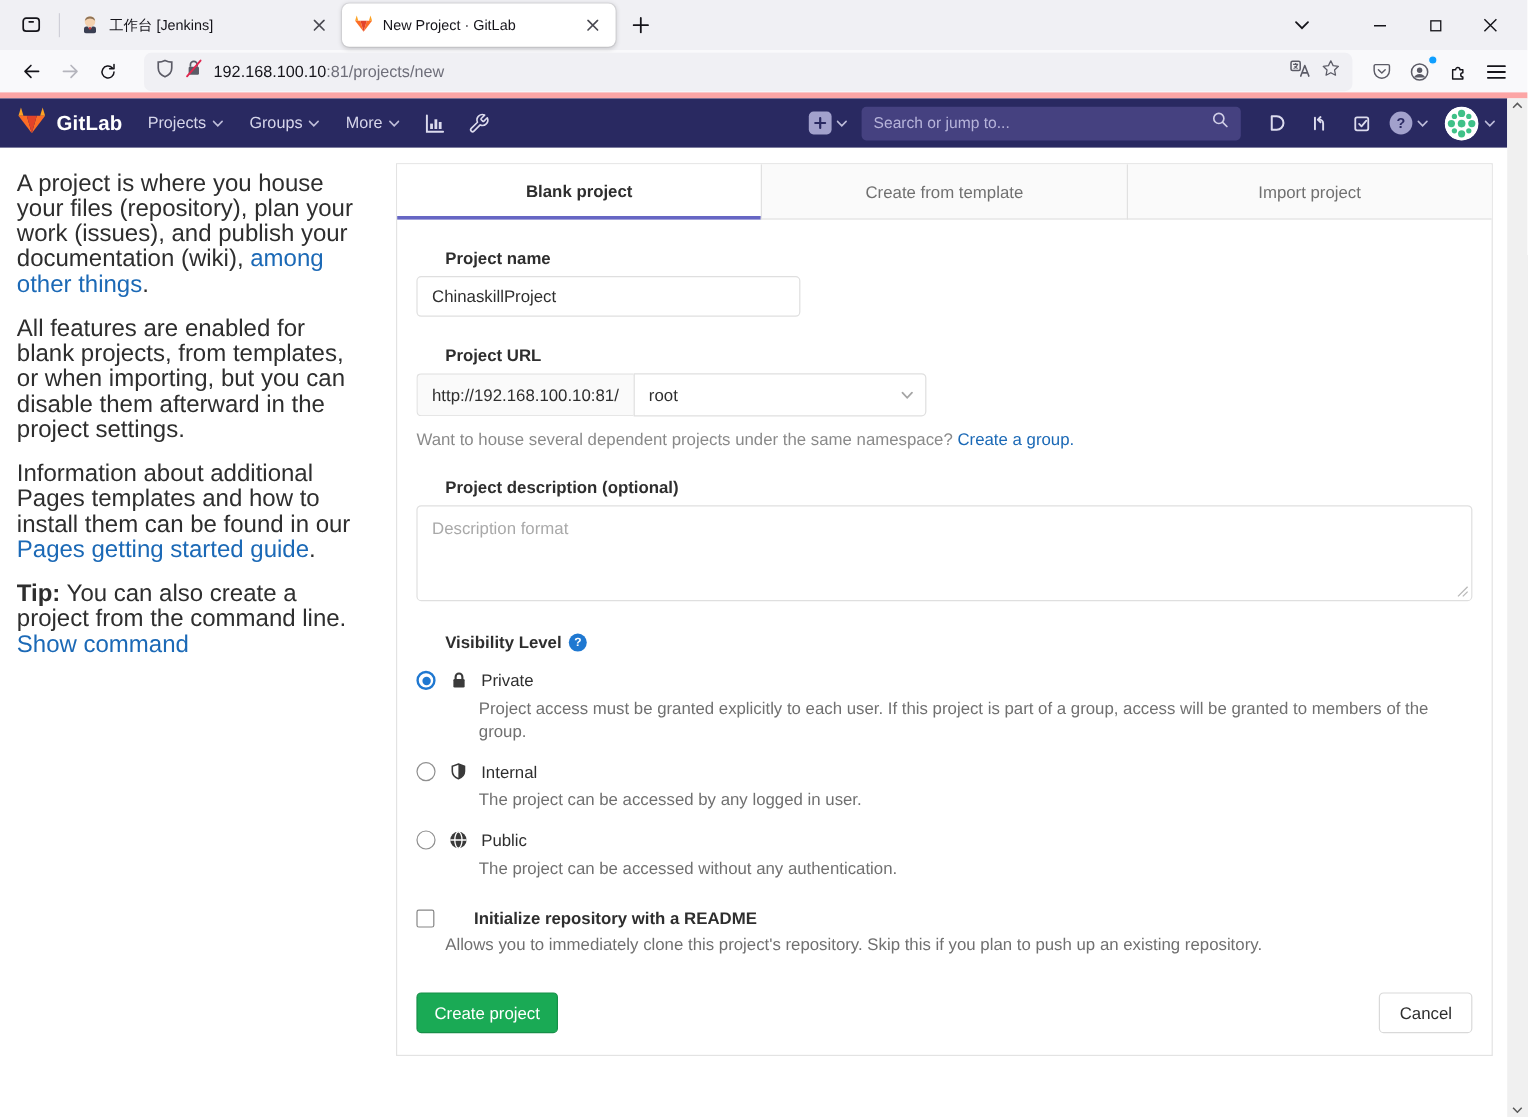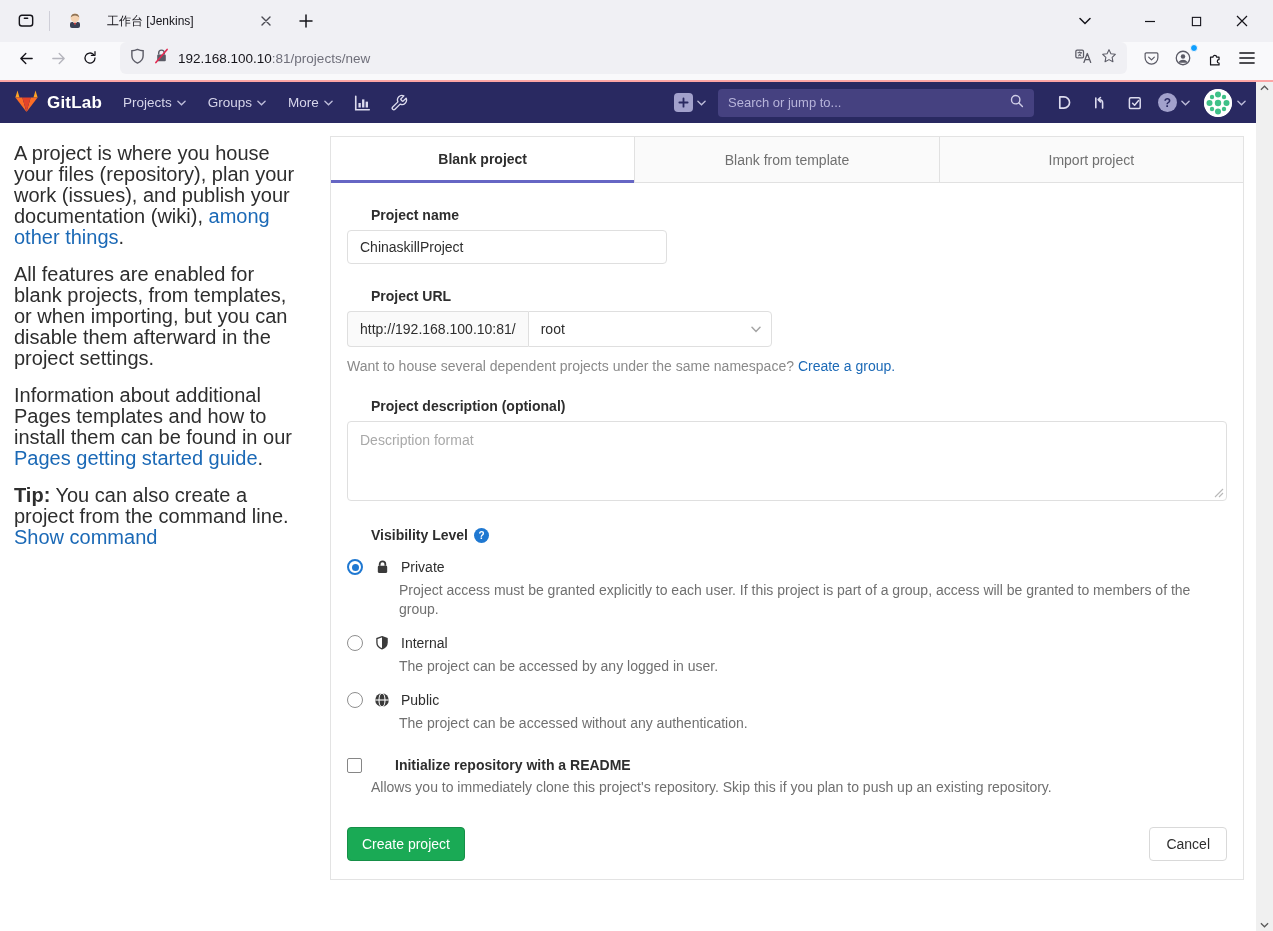--- a/index.html
+++ b/index.html
@@ -4,30 +4,30 @@
 <style>
   * { box-sizing: border-box; margin: 0; padding: 0; }
   html,body { width:1273px; height:931px; overflow:hidden; }
   body { font-family:"Liberation Sans", sans-serif; background:#fff; position:relative; color:#2e2e2e; }
 
   
   .titlebar { height:42px; background:#f0f0f4; display:flex; align-items:center; padding:0 8px 0 10px; }
   .icon-btn { display:flex; align-items:center; justify-content:center; border-radius:4px; flex:0 0 auto; }
   .ffview { width:32px; height:30px; }
   .tabsep { width:1px; height:20px; background:#cfcfd8; margin:0 7px; flex:0 0 auto; }
-  .btab { height:34px; width:228px; display:flex; align-items:center; gap:24px; padding:0 8px 0 10px; border-radius:6px; font-size:12px; color:#15141a; flex:0 0 auto; }
+  .btab { height:34px; width:228px; display:flex; align-items:center; gap:8px; padding:0 8px 0 10px; border-radius:6px; font-size:12px; color:#15141a; flex:0 0 auto; }
   .btab.active { background:#fff; box-shadow:0 0 0 1px rgba(0,0,0,.06), 0 1px 4px rgba(0,0,0,.18); height:36px; }
   .btab .t-title { flex:1; white-space:nowrap; overflow:hidden; text-overflow:ellipsis; }
   .t-close { width:22px; height:22px; display:flex; align-items:center; justify-content:center; border-radius:4px; }
   .newtab { width:30px; height:30px; margin-left:6px; }
   .tb-spacer { flex:1; }
   .tab-chevron { width:32px; height:30px; margin-right:26px; }
   .win-btn { width:46px; height:42px; display:flex; align-items:center; justify-content:center; }
 
-  .toolbar { height:40px; background:#f9f9fb; border-bottom:2px solid #fca5a5; display:flex; align-items:flex-start; padding:0 10px; }
+  .toolbar { height:40px; background:#f9f9fb; border-bottom:5px solid #fca5a5; display:flex; align-items:center; padding:0 10px; }
   .nav-btn { width:32px; height:32px; display:flex; align-items:center; justify-content:center; border-radius:4px; color:#15141a; flex:0 0 auto; }
   .urlbar { flex:1; height:32px; background:#f0f0f4; border-radius:6px; display:flex; align-items:center; padding:0 10px; gap:9px; margin:0 8px 0 14px; }
   .url-text { flex:1; font-size:13.5px; white-space:nowrap; overflow:hidden; }
   .url-host { color:#15141a; }
   .url-path { color:#6f6f7a; }
   .acct-wrap { position:relative; }
   .acct-dot { position:absolute; top:2px; right:1px; width:8px; height:8px; border-radius:50%; background:#0f9fff; border:1.5px solid #f9f9fb; }
 
   
   .gl-navbar { height:41px; width:1256px; background:#292961; display:flex; align-items:center; padding:0 10px 0 14px; }
@@ -122,20 +122,37 @@
       </svg>
     </span>
     <span class="t-title">工作台 [Jenkins]</span>
     <span class="t-close">
       <svg width="10" height="10" viewBox="0 0 10 10">
           <path d="M1 1l8 8M9 1l-8 8" stroke="#4a4a52" stroke-width="1.4" stroke-linecap="round"></path>
         </svg>
     </span>
   </div>
 
+  <div class="btab active">
+    <span>
+      <svg width="16" height="15" viewBox="0 0 36 34">
+        <polygon fill="#fca326" points="2,12 5,2 8,12"></polygon>
+          <polygon fill="#fca326" points="34,12 31,2 28,12"></polygon>
+        <polygon fill="#fc6d26" points="18,33 2,12 12,12"></polygon>
+          <polygon fill="#fc6d26" points="18,33 34,12 24,12"></polygon>
+        <polygon fill="#e24329" points="18,33 12,12 24,12"></polygon>
+      </svg>
+    </span>
+    <span class="t-title">New Project · GitLab</span>
+    <span class="t-close">
+      <svg width="10" height="10" viewBox="0 0 10 10">
+          <path d="M1 1l8 8M9 1l-8 8" stroke="#4a4a52" stroke-width="1.4" stroke-linecap="round"></path>
+        </svg>
+    </span>
+  </div>
 
   <div class="icon-btn newtab">
     <svg width="14" height="14" viewBox="0 0 14 14">
         <path d="M7 1v12M1 7h12" stroke="#15141a" stroke-width="1.5" stroke-linecap="round"></path>
       </svg>
   </div>
 
   <div class="tb-spacer"></div>
 
   <div class="icon-btn tab-chevron">
@@ -356,21 +373,21 @@
   <aside class="sidebar">
     <p><span>A project is where you house your files (repository), plan your work (issues), and publish your documentation (wiki), </span><a class="lnk">among other things</a><span>.</span></p>
     <p>All features are enabled for blank projects, from templates, or when importing, but you can disable them afterward in the project settings.</p>
     <p><span>Information about additional Pages templates and how to install them can be found in our </span><a class="lnk">Pages getting started guide</a><span>.</span></p>
     <p><b>Tip:</b><span> You can also create a project from the command line. </span><a class="lnk">Show command</a></p>
   </aside>
 
   <main class="card">
     <div class="gl-tabs">
       <div class="gl-tab active">Blank project</div>
-      <div class="gl-tab">Blank from template</div>
+      <div class="gl-tab">Create from template</div>
       <div class="gl-tab">Import project</div>
     </div>
 
     <div class="form">
       <label class="flabel">Project name</label>
       <input class="tinput w320" value="ChinaskillProject" style="">
 
       <div class="row2">
         <div>
           <label class="flabel">Project URL</label>

